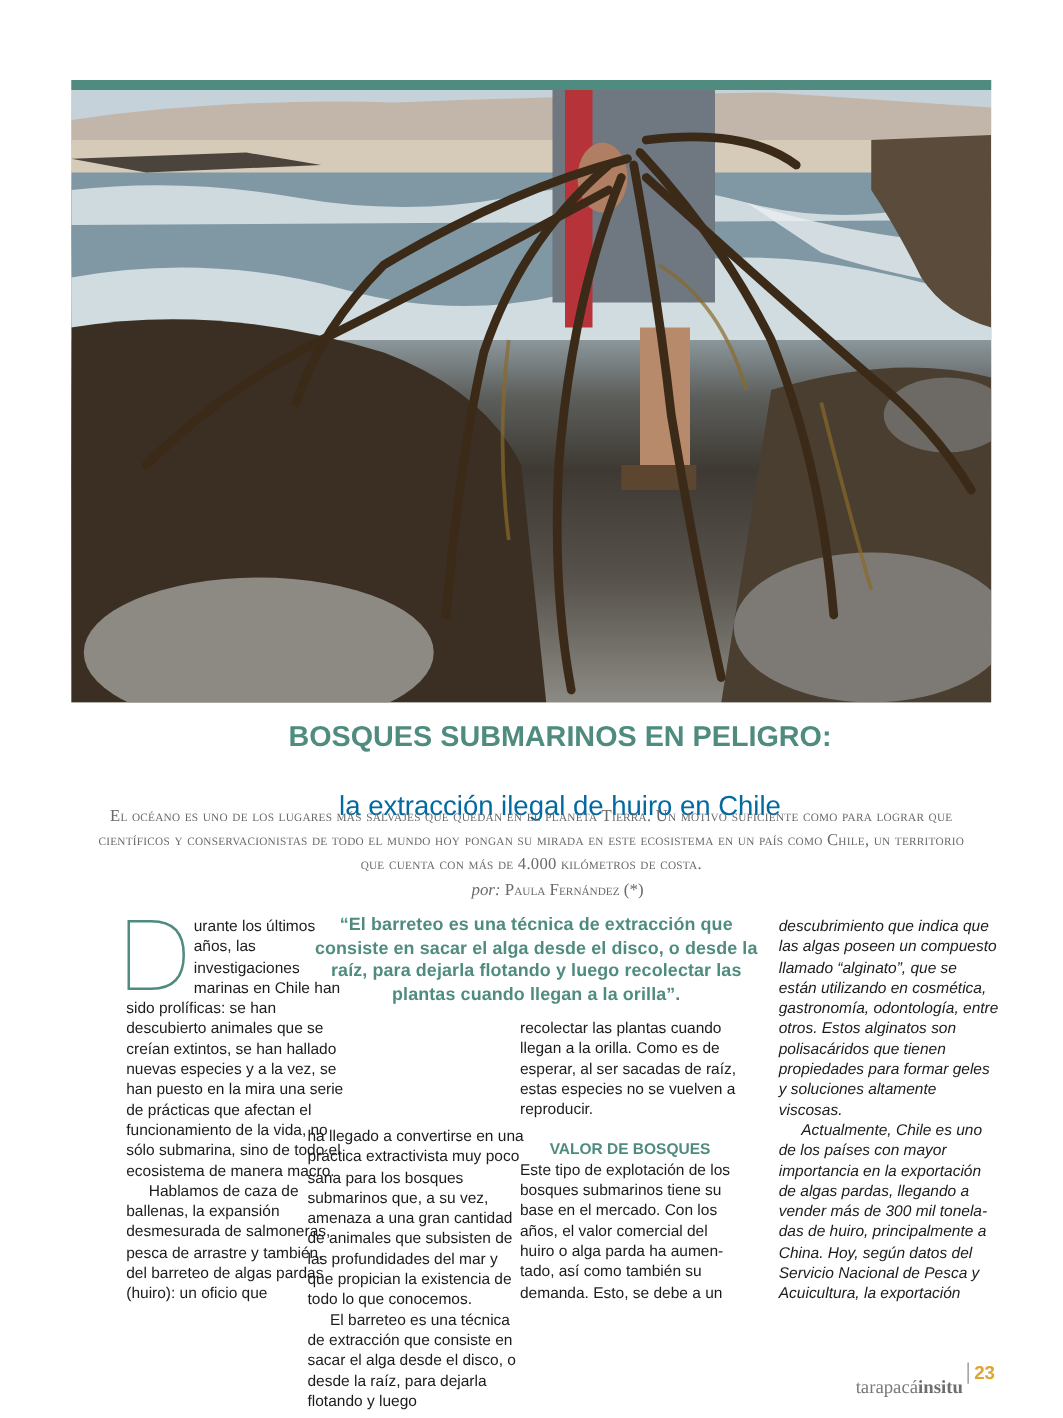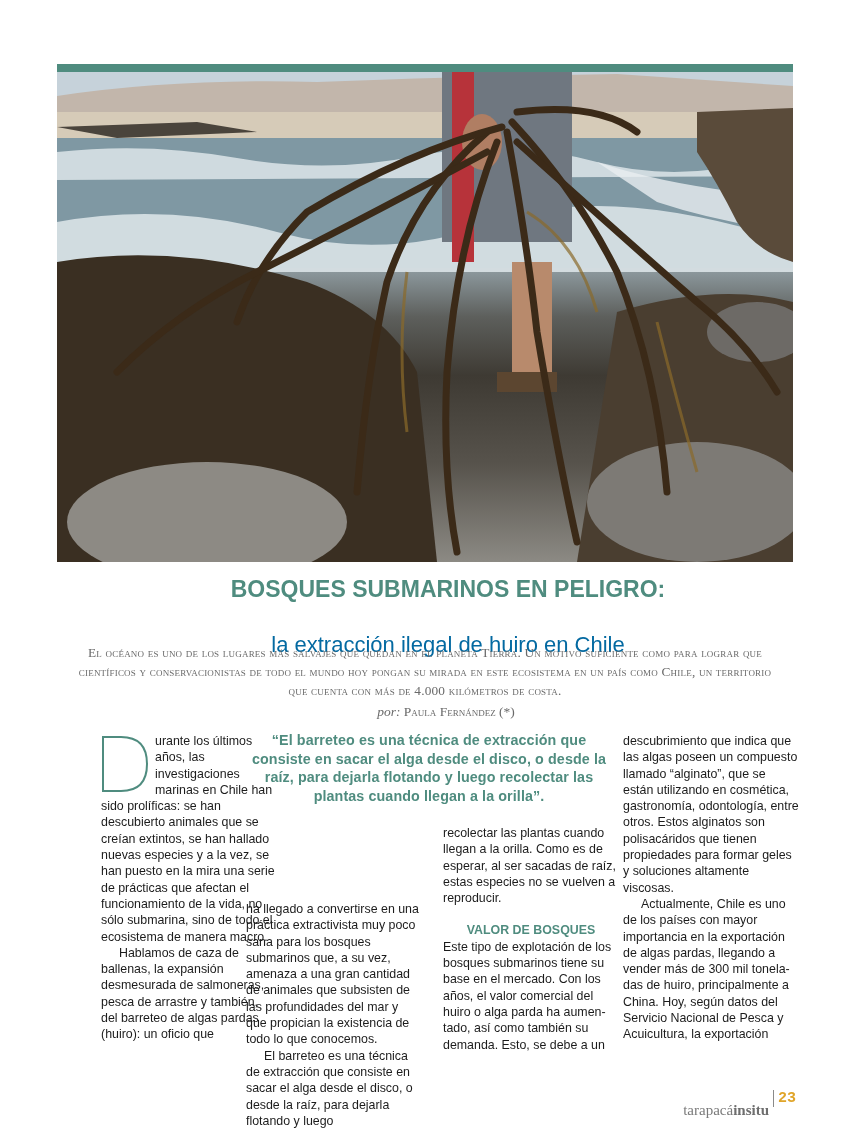--- a/index.html
+++ b/index.html
@@ -21,36 +21,36 @@
   .byline { position: absolute; left: 0; top: 704px; width: 850px; text-align: center; color: #6a6a6a;
     font-family: "Liberation Serif", serif; font-size: 13.5px; padding-left: 42px; }
   .byline .por { font-style: italic; }
   .byline .name { font-variant: small-caps; }
 
   .col { position: absolute; top: 733px; width: 176px; font-size: 12.4px; line-height: 16.3px; color: #1c1c1c; }
   .col p { margin: 0; }
   .col p.indent { text-indent: 18px; }
   .c1 { left: 57px; margin-left: 44px; }
   .c2 { left: 246px; top: 856px; margin-top: 45px; }
-  .c3 { left: 443px; top: 814px; margin-top: 11px; }
-  .c4 { left: 623px; }
+  .c3 { left: 416px; top: 814px; }
+  .c4 { left: 623px; font-style: italic; }
 
   .dropcap { float: left; width: 48px; height: 58px; margin: 2px 6px 0 0; position: relative; }
   .dropcap svg { width: 48px; height: 58px; }
 
   .pull-quote { position: absolute; left: 244px; top: 731px; width: 370px; text-align: center; color: #4f8c7f;
     font-size: 14.3px; font-weight: bold; line-height: 18.5px; letter-spacing: 0.1px; }
 
   .subhead { text-align: center; color: #4f8c7f; font-weight: bold; font-size: 12.4px; margin: 16px 0 0 0; }
 
   .footer { position: absolute; right: 54px; top: 1077px; font-size: 15px; font-family: "Liberation Serif", serif; color: #7a7a7a; display: flex; align-items: center; }
   .footer .pub { font-weight: normal; margin-top: 25px; }
   .footer .pub b { font-weight: bold; color: #6e6e6e; }
   .footer .sep { display: inline-block; width: 1px; height: 17px; background: #8a8a8a; margin: 0 4px; }
-  .footer .page { color: #e0a52a; font-family: Liberation Mono, monospace; font-weight: bold; font-size: 15px; }
+  .footer .page { color: #e0a52a; font-family: Liberation Sans, sans-serif; font-weight: bold; font-size: 15px; }
 </style>
 </head>
 <body>
 
 <div class="top-bar"></div>
 
 <div class="photo" title="Man standing on coastal rocks holding a large bundle of brown kelp (huiro), waves and desert hills behind">
   <svg viewBox="0 0 736 490" preserveAspectRatio="none">
 
     <rect x="0" y="0" width="736" height="28" fill="#c6d2da"></rect>

